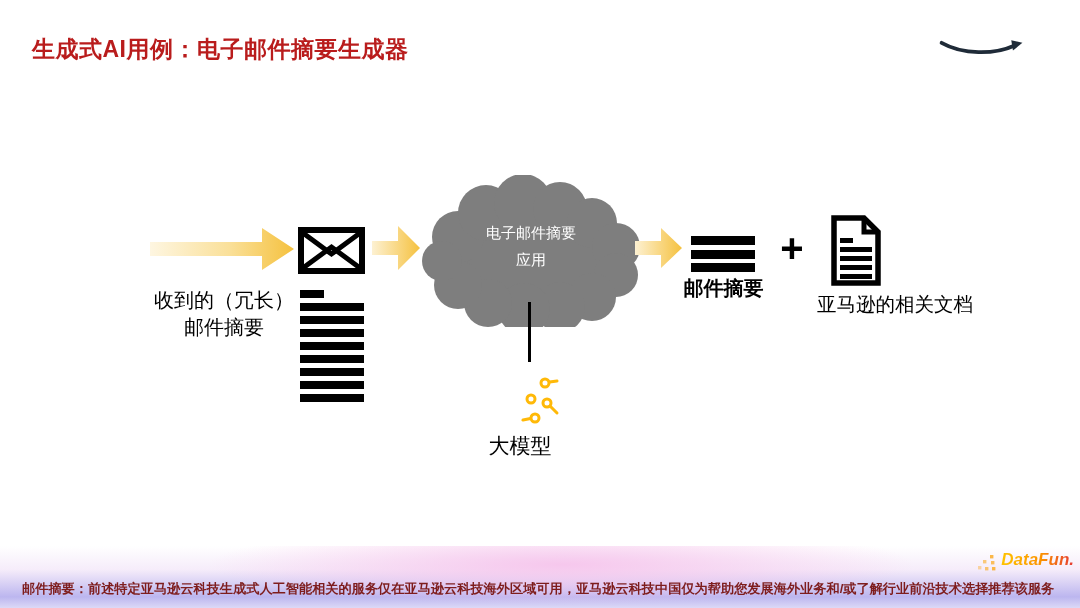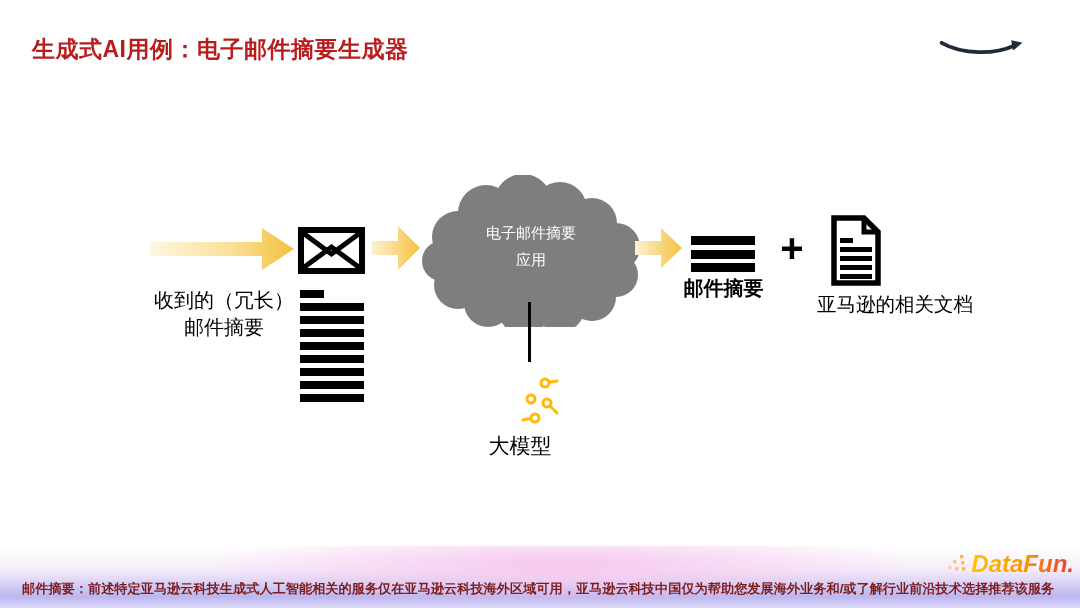--- a/index.html
+++ b/index.html
@@ -34,21 +34,21 @@
   .model-line{left:528px;top:302px;width:3px;height:60px;background:#000;}
   
   .footer-band{left:0;right:0;bottom:0;height:62px;
     background:
       radial-gradient(48% 95% at 52% 30%, rgba(246,197,236,0.95) 0%, rgba(246,197,236,0) 68%),
       linear-gradient(180deg, rgba(255,255,255,0) 0%, rgba(238,221,246,0.55) 38%, #bcb6ef 82%, #dcd9f7 100%);
   }
   .disclaimer{left:22px;top:580px;font-size:13.2px;font-weight:600;color:#7e1d1d;white-space:nowrap;}
   .datafun{right:6px;top:550px;display:flex;align-items:flex-start;}
   .datafun-text{
-    font-size:24px;font-weight:800;font-style:italic;letter-spacing:0;
+    font-size:17px;font-weight:800;font-style:italic;letter-spacing:0;
     background:linear-gradient(90deg,#ffc400 0%,#fb9200 55%,#e53935 100%);
     -webkit-background-clip:text;background-clip:text;color:transparent;
   }
 </style>
 </head>
 <body>
 
 <div class="slide">
 
   <div class="abs title">生成式AI用例：电子邮件摘要生成器</div>

